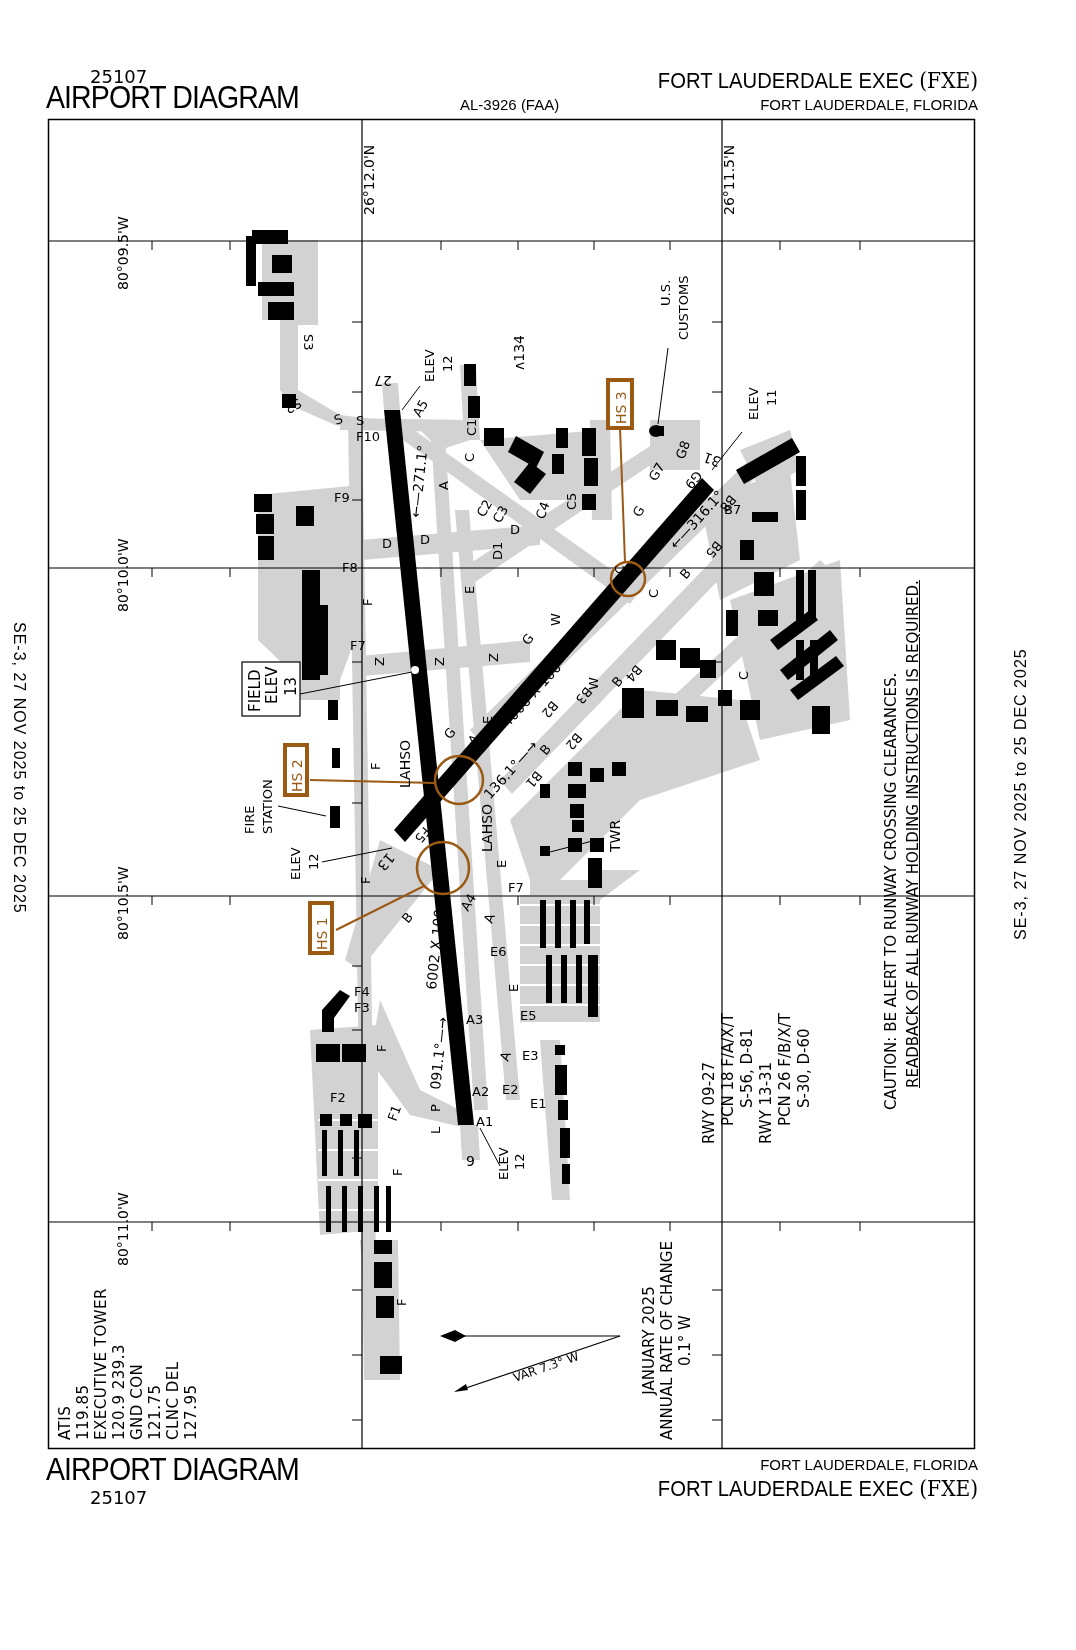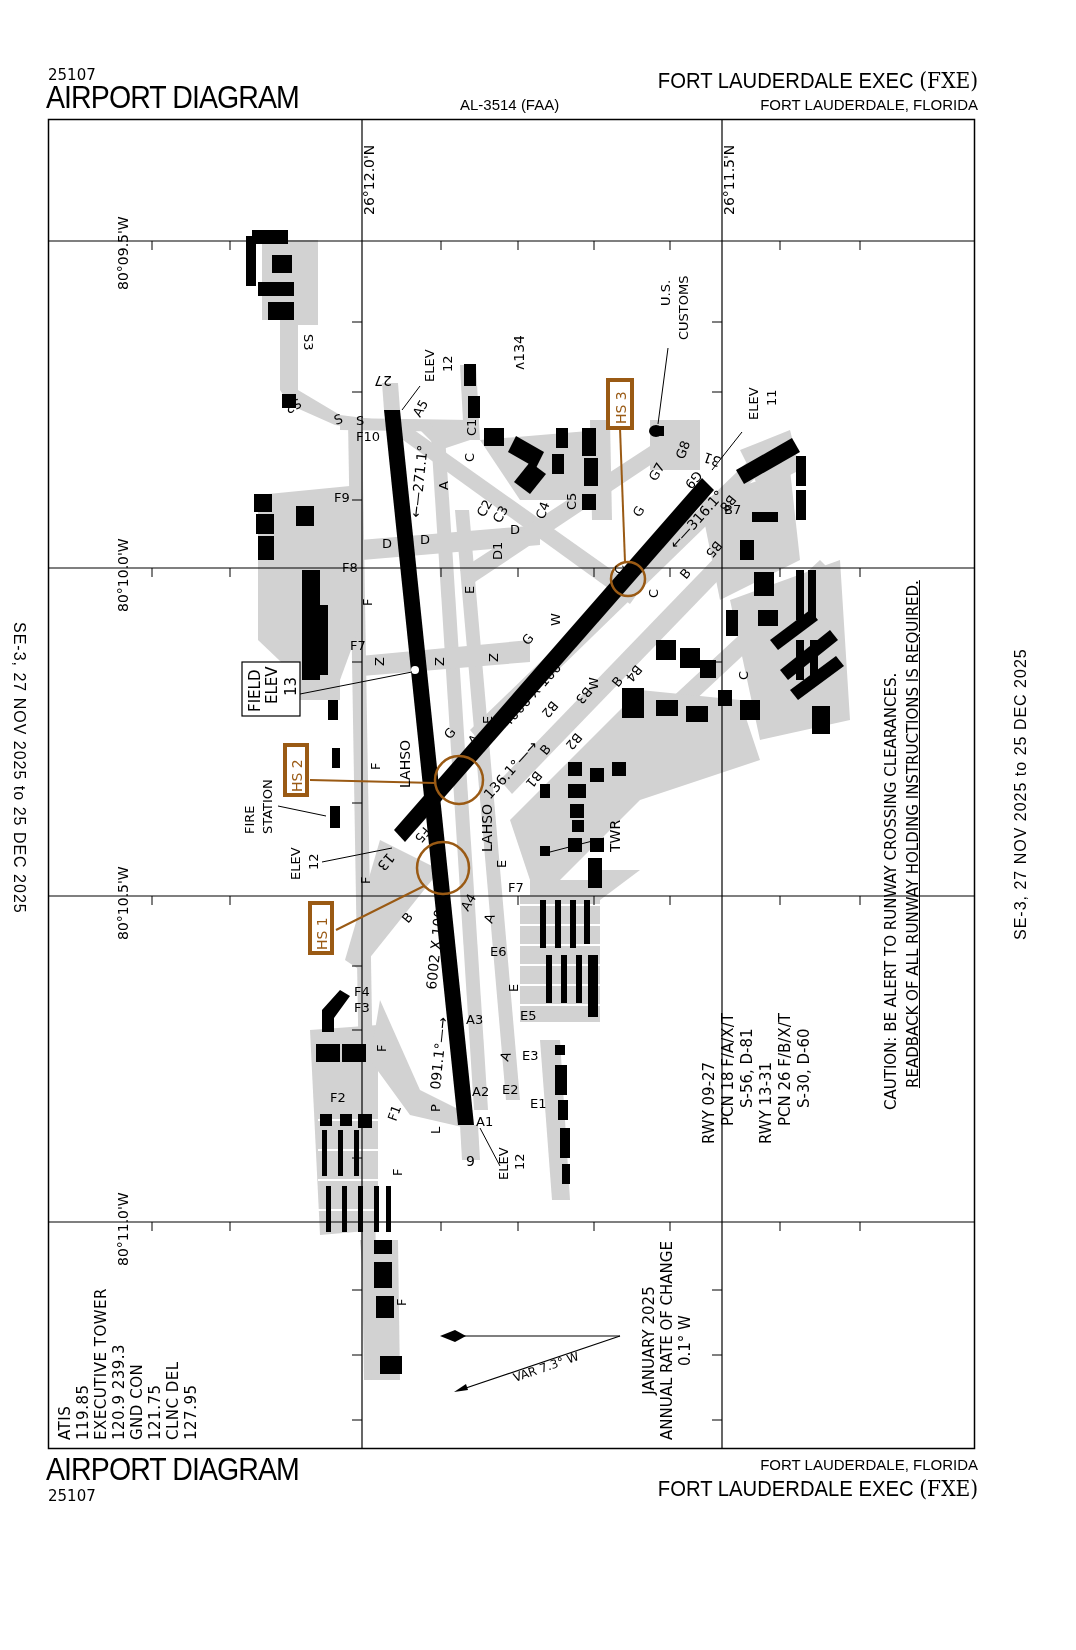--- a/index.html
+++ b/index.html
@@ -1,32 +1,32 @@
 <!DOCTYPE html>
 <html><head>
 <meta charset="utf-8">
 <style>
   html, body { margin:0; padding:0; background:#fff; }
   body { width:1076px; height:1650px; position:relative; overflow:hidden; font-family:"DejaVu Sans", sans-serif; color:#000; }
   .abs { position:absolute; }
-  .hdr-num { font-size:15px; }
+  .hdr-num { font-size:18px;margin-left:42px; }
   .hdr-title { font-size:31px; letter-spacing:-1px; font-family:"Liberation Sans", sans-serif; transform:scaleX(0.92); transform-origin:left; }
   .hdr-right-title { font-size:22px; font-family:"Liberation Sans", sans-serif; transform:scaleX(0.92); transform-origin:right; }
   .hdr-right-title .code { font-family:"DejaVu Serif", serif; }
   .hdr-sub { font-size:15px; font-family:"Liberation Sans", sans-serif; }
   .vert { white-space:nowrap; transform-origin:0 0; }
   .side-text { font-family:"Liberation Sans", sans-serif; font-size:16px; letter-spacing:1px; white-space:nowrap; }
   svg text { font-family:"DejaVu Sans", sans-serif; }
 </style>
 </head>
 <body>
 
 <div class="abs hdr-num" style="left:48px;top:66px;">25107</div>
 <div class="abs hdr-title" style="left:46px;top:80px;">AIRPORT DIAGRAM</div>
-<div class="abs hdr-sub" style="left:460px;top:96px;">AL-3514 (FAA)</div>
+<div class="abs hdr-sub" style="left:460px;top:96px;">AL-3926 (FAA)</div>
 <div class="abs hdr-right-title" style="right:98px;top:68px;text-align:right;">
   <span>FORT LAUDERDALE EXEC</span>
   <span class="code">(FXE)</span>
 </div>
 <div class="abs hdr-sub" style="right:98px;top:96px;">FORT LAUDERDALE, FLORIDA</div>
 
 <div class="abs hdr-title" style="left:46px;top:1452px;">AIRPORT DIAGRAM</div>
 <div class="abs hdr-num" style="left:48px;top:1487px;">25107</div>
 <div class="abs hdr-sub" style="right:98px;top:1456px;">FORT LAUDERDALE, FLORIDA</div>
 <div class="abs hdr-right-title" style="right:98px;top:1476px;text-align:right;">

